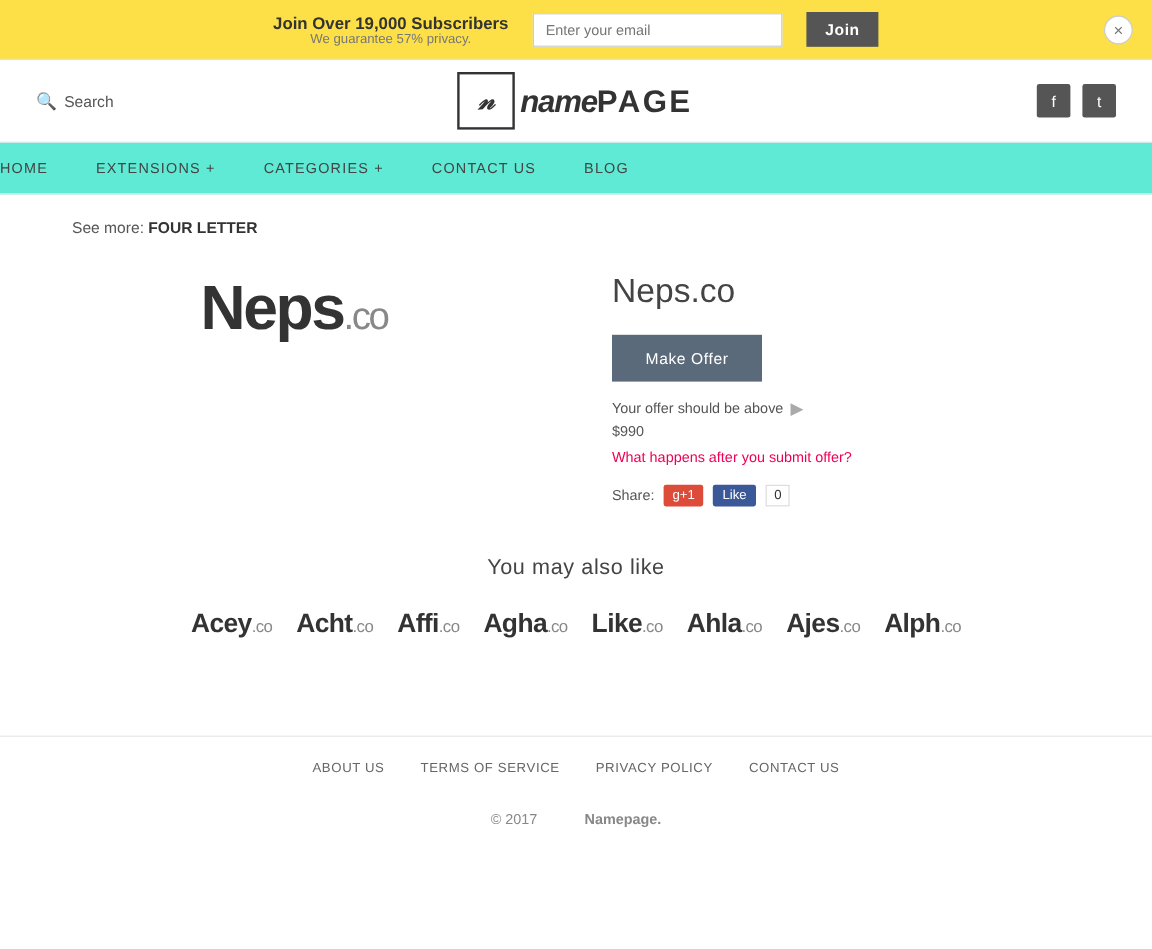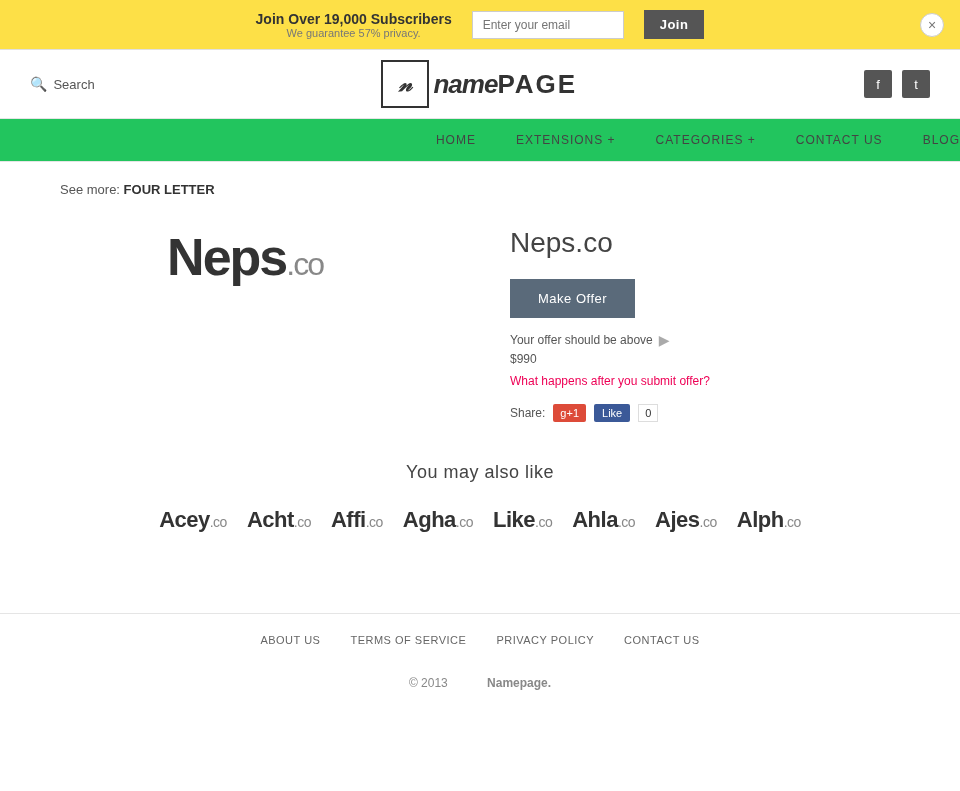--- a/index.html
+++ b/index.html
@@ -16,21 +16,21 @@
       gap: 20px;
       position: relative;
     }
     .top-banner-text { text-align: center; }
     .top-banner-text .main-text { font-size: 14px; font-weight: bold; color: #333; }
     .top-banner-text .sub-text { font-size: 11px; color: #777; }
     .top-banner-email {
       border: 1px solid #ccc;
       padding: 6px 10px;
       font-size: 12px;
-      width: 152px;
+      width: 208px;
       outline: none;
       color: #aaa;
     }
     .top-banner-join {
       background: #555;
       color: #fff;
       border: none;
       padding: 7px 16px;
       font-size: 13px;
       cursor: pointer;
@@ -113,25 +113,25 @@
       font-size: 13px;
       border-radius: 2px;
       cursor: pointer;
       text-decoration: none;
     }
 
     
     .nav {
       display: flex;
       align-items: center;
-      justify-content: flex-end;
+      justify-content: flex-start;
       gap: 40px;
       padding: 14px 0;
       border-bottom: 1px solid #e5e5e5;
-      background: #22c55e;
+      background: #5eead4;
     }
     .nav-item {
       font-size: 12px;
       letter-spacing: 1px;
       text-transform: uppercase;
       color: #444;
       cursor: pointer;
       text-decoration: none;
       font-weight: 500;
     }
@@ -372,15 +372,15 @@
   </div>
 </div>
 
 <div class="footer-links">
   <a class="footer-link" href="#">ABOUT US</a>
   <a class="footer-link" href="#">TERMS OF SERVICE</a>
   <a class="footer-link" href="#">PRIVACY POLICY</a>
   <a class="footer-link" href="#">CONTACT US</a>
 </div>
 <div class="footer-copy">
-  <span>© 2013</span>
+  <span>© 2017</span>
   <a href="#">Namepage.</a>
 </div>
 
 </body></html>

